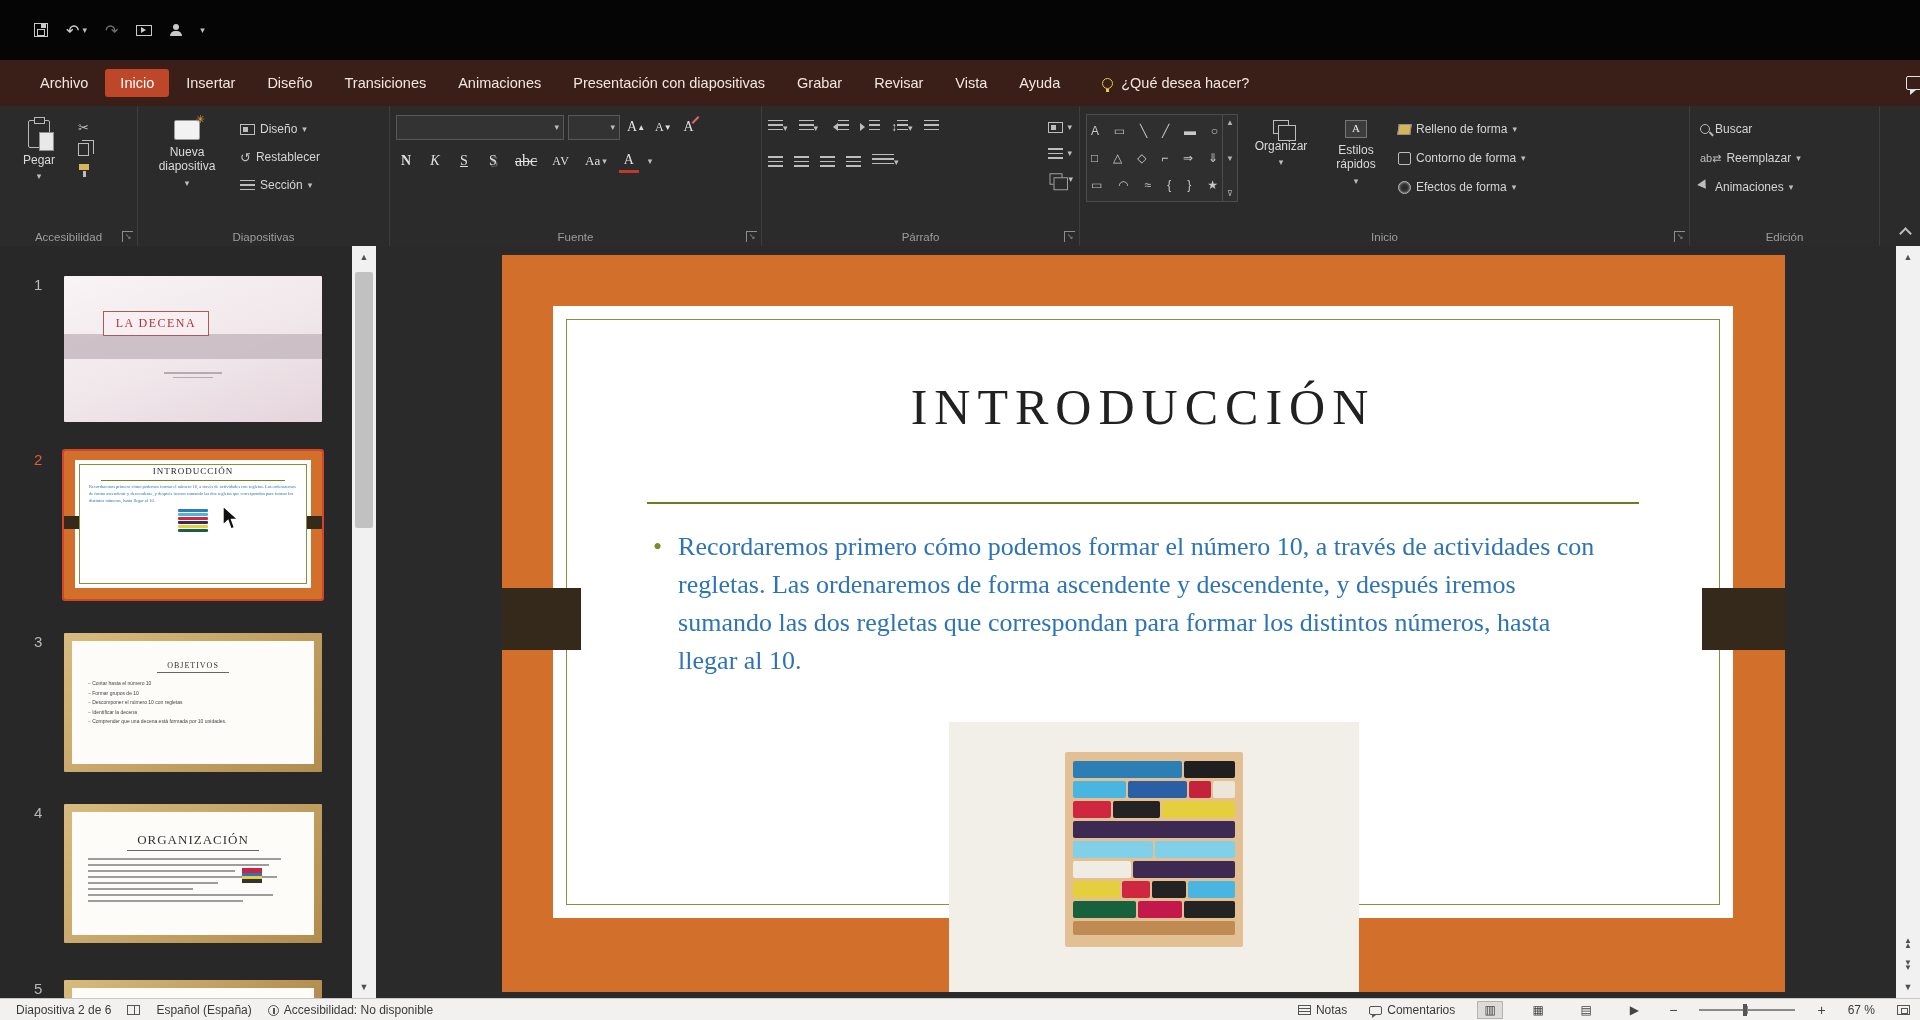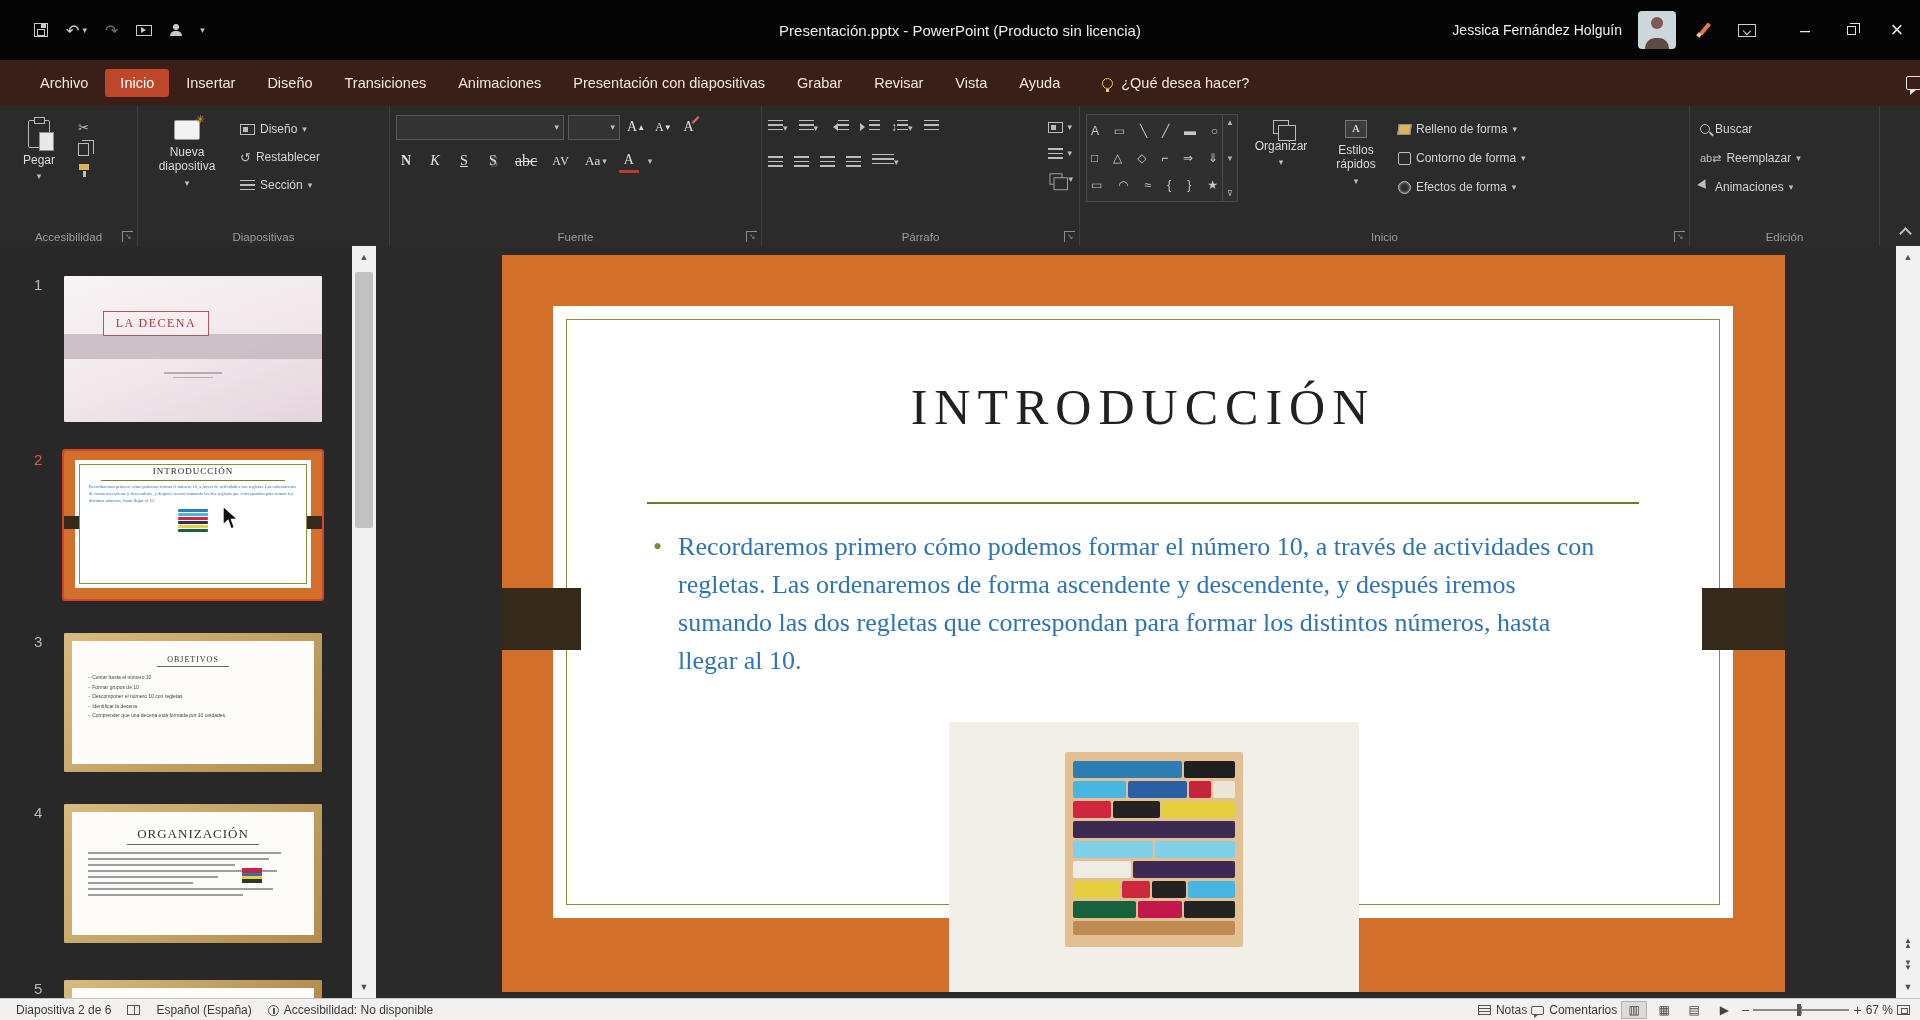--- a/index.html
+++ b/index.html
@@ -116,21 +116,21 @@
   .ts2-card{position:absolute;left:11px;right:11px;top:9px;bottom:11px;background:#ffffff;}
   .ts2-border{position:absolute;left:4px;right:4px;top:4px;bottom:4px;border:1px solid #8a8f3c;}
   .ts2-title{margin-top:6px;text-align:center;font-family:"Liberation Serif",serif;font-size:9px;letter-spacing:1px;color:#222;}
   .ts2-rule{width:78%;height:1px;background:#76801f;margin:4px auto 3px auto;}
   .ts2-body{padding:0 14px;font-family:"Liberation Serif",serif;font-size:4.5px;line-height:1.55;color:#2e74b5;}
   .ts2-rods{width:30px;margin:4px auto 0 auto;display:flex;flex-direction:column;gap:1px;}
   .ts2-rods i{display:block;height:3px;border-radius:1px;}
   .ts2-tab{position:absolute;width:15px;height:13px;background:#35291c;top:44%;}
   .ts2-tab.l{left:0;} .ts2-tab.r{right:0;}
   .goldframe{background:linear-gradient(135deg,#d8bb7e,#b18c4e);padding:8px;}
-  .gold-inner{background:#fdfcf8;height:100%;position:relative;padding-top:14px;}
+  .gold-inner{background:#fdfcf8;height:100%;position:relative;padding-top:20px;}
   .t-title{text-align:center;font-family:"Liberation Serif",serif;color:#333;letter-spacing:1px;}
   .t-title .tt{display:inline-block;border-bottom:1px solid #666;padding:0 10px 2px 10px;}
   .t-bullets{margin:6px 0 0 0;padding:0 0 0 16px;list-style:none;text-align:left;}
   .t-bullets li{font-size:5px;line-height:1.9;color:#444;}
   .t-bullets li::before{content:"– ";color:#777;}
   .t4-bars{margin:7px 16px 0 16px;display:flex;flex-direction:column;gap:4px;}
   .t4-bars i{display:block;height:2px;background:#9d9d9d;}
   .t4-img{position:absolute;right:52px;top:56px;width:20px;height:15px;
           background:linear-gradient(180deg,#c24 0 30%,#2e74b5 30% 55%,#e6cf3c 55% 75%,#333 75%);}
   .ts3{height:139px;} .ts4{height:139px;}
@@ -165,21 +165,21 @@
   #cursor{position:absolute;left:222px;top:505px;z-index:50;pointer-events:none;}
 
   
   #statusbar{position:absolute;left:0;top:998px;width:1920px;height:22px;background:#f2f1f0;
              border-top:1px solid #c9c7c5;display:flex;align-items:center;font-size:12px;color:#3b3b3b;}
   .sb-item{display:flex;align-items:center;gap:5px;margin-left:16px;white-space:nowrap;}
   .ic-book{width:13px;height:10px;border:1px solid #555;position:relative;}
   .ic-book::after{content:"";position:absolute;left:5.5px;top:0;width:1px;height:8px;background:#555;}
   .ic-acc{width:11px;height:11px;border:1px solid #555;border-radius:50%;position:relative;}
   .ic-acc::after{content:"";position:absolute;left:4px;top:2px;width:2px;height:6px;background:#555;}
-  .sb-right{margin-left:auto;display:flex;align-items:center;gap:4px;margin-right:10px;}
+  .sb-right{margin-left:auto;display:flex;align-items:center;gap:22px;margin-right:10px;}
   .ic-notes{width:13px;height:10px;border:1px solid #555;background:repeating-linear-gradient(transparent 0 2px,#555 2px 3px);}
   .ic-commentsb{width:13px;height:9px;border:1px solid #555;border-radius:2px;position:relative;}
   .ic-commentsb::after{content:"";position:absolute;left:2px;bottom:-4px;border-top:3px solid #555;border-right:4px solid transparent;}
   .vb{width:26px;height:18px;display:flex;align-items:center;justify-content:center;font-size:12px;color:#444;}
   .vb.active{background:#dcdbd9;border:1px solid #b5b3b0;}
   .zoom-track{width:96px;height:2px;background:#8a8a8a;position:relative;}
   .zoom-notch{position:absolute;left:48px;top:-3px;width:1px;height:8px;background:#8a8a8a;}
   .zoom-thumb{position:absolute;left:44px;top:-5px;width:4px;height:12px;background:#555;}
   .ic-fit{width:13px;height:10px;border:1px solid #555;position:relative;}
   .ic-fit::after{content:"";position:absolute;left:3px;top:2px;width:5px;height:4px;border:1px solid #555;}
@@ -199,32 +199,20 @@
       <span class="qat-btn dim">↷</span>
       <span class="qat-btn">
           <span class="ic-monitor"></span>
         </span>
       <span class="qat-btn">
           <span class="ic-person-q"></span>
         </span>
       <span class="qat-btn">
           <span class="caret">▾</span>
         </span>
-    </div>
-    <div class="tb-title">Presentación.pptx - PowerPoint (Producto sin licencia)</div>
-    <div class="tb-right">
-      <span class="tb-user">Jessica Fernández Holguín</span>
-      <span class="avatar"></span>
-      <span class="ic-pen"></span>
-      <span class="ic-ribbonopts"></span>
-      <span class="win-btn">–</span>
-      <span class="win-btn">
-          <span class="ic-restore"></span>
-        </span>
-      <span class="win-btn" style="font-size:22px;">×</span>
     </div>
   </header>
 
   <nav id="tabrow">
     <span class="tab">Archivo</span>
     <span class="tab active">Inicio</span>
     <span class="tab">Insertar</span>
     <span class="tab">Diseño</span>
     <span class="tab">Transiciones</span>
     <span class="tab">Animaciones</span>

